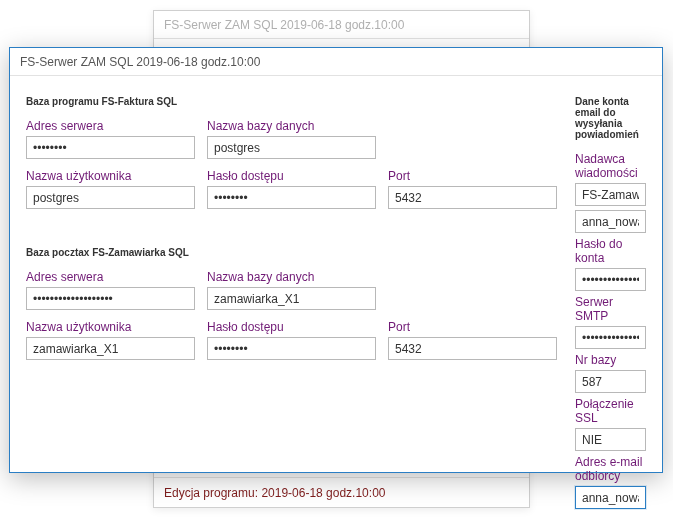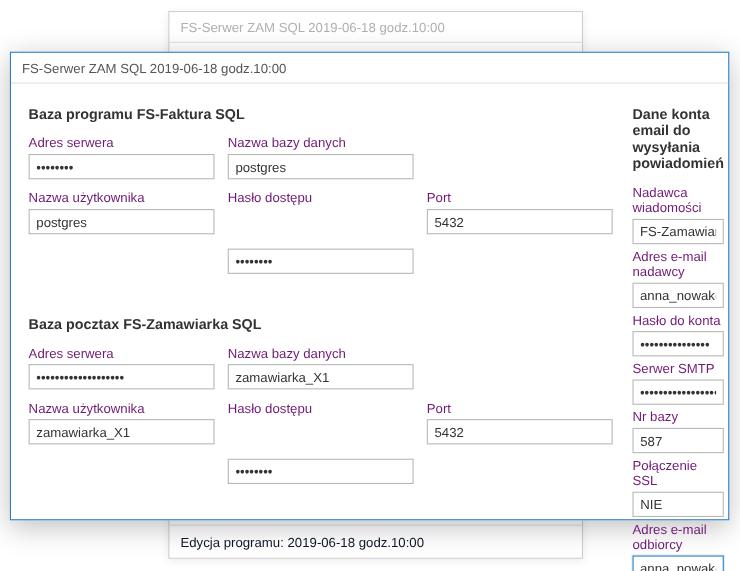--- a/index.html
+++ b/index.html
@@ -27,21 +27,21 @@
     line-height: 28px;
     font-size: 12px;
   }
   .back-window .footer {
     position: absolute;
     bottom: 0; left: 0; right: 0;
     height: 30px;
     border-top: 1px solid #e2e2e2;
     padding: 0 10px;
     line-height: 30px;
-    color: #0f172a;
+    color: #7f1d1d;
   }
   .front-window {
     position: absolute;
     left: 9px; top: 47px;
     width: 654px; height: 426px;
     border: 1px solid #2a7ec4;
     background: #ffffff;
     box-shadow: 0 6px 24px rgba(0,0,0,0.25);
     display: flex;
     flex-direction: column;
@@ -64,21 +64,21 @@
     display: flex;
     flex-direction: column;
   }
   .right {
     flex: 1;
     display: flex;
     flex-direction: column;
   }
   .section-title {
     font-weight: 600;
-    font-size: 13px;
+    font-size: 10px;
     color: #333;
     margin-bottom: 12px;
   }
   .row {
     display: flex;
     gap: 12px;
     margin-bottom: 10px;
   }
   .field {
     display: flex;
@@ -100,21 +100,21 @@
     color: #333;
     outline: none;
   }
   input.focused {
     border: 1px solid #2a7ec4;
     box-shadow: 0 0 0 1px rgba(42,126,196,0.15);
   }
   .w-server { flex: 0 0 162px; }
   .w-db     { flex: 0 0 132px; }
   .w-user   { flex: 0 0 162px; }
-  .w-pass   { flex: 0 0 85px; gap: 36px; }
+  .w-pass   { flex: 0 0 85px; }
   .w-port   { flex: 0 0 40px; }
   .left-block2 { margin-top: 28px; }
   .right .field { margin-bottom: 4px; }
   .right input { width: 100%; }
   .caret-wrap { position: relative; }
   @keyframes blink { 50% { opacity: 0; } }
 </style>
 </head>
 <body>
 
@@ -186,21 +186,20 @@
     </div>
 
     <div class="right">
       <div class="section-title">Dane konta email do wysyłania powiadomień</div>
 
       <div class="field">
         <label>Nadawca wiadomości</label>
         <input type="text" value="FS-Zamawiarka SQL" style="">
       </div>
       <div class="field">
-        <label>Adres e-mail nadawcy</label>
         <input type="text" value="anna_nowak@pocztax.pl" style="">
       </div>
       <div class="field">
         <label>Hasło do konta</label>
         <input type="text" value="•••••••••••••••" style="">
       </div>
       <div class="field">
         <label>Serwer SMTP</label>
         <input type="text" value="••••••••••••••••••••••••" style="">
       </div>

